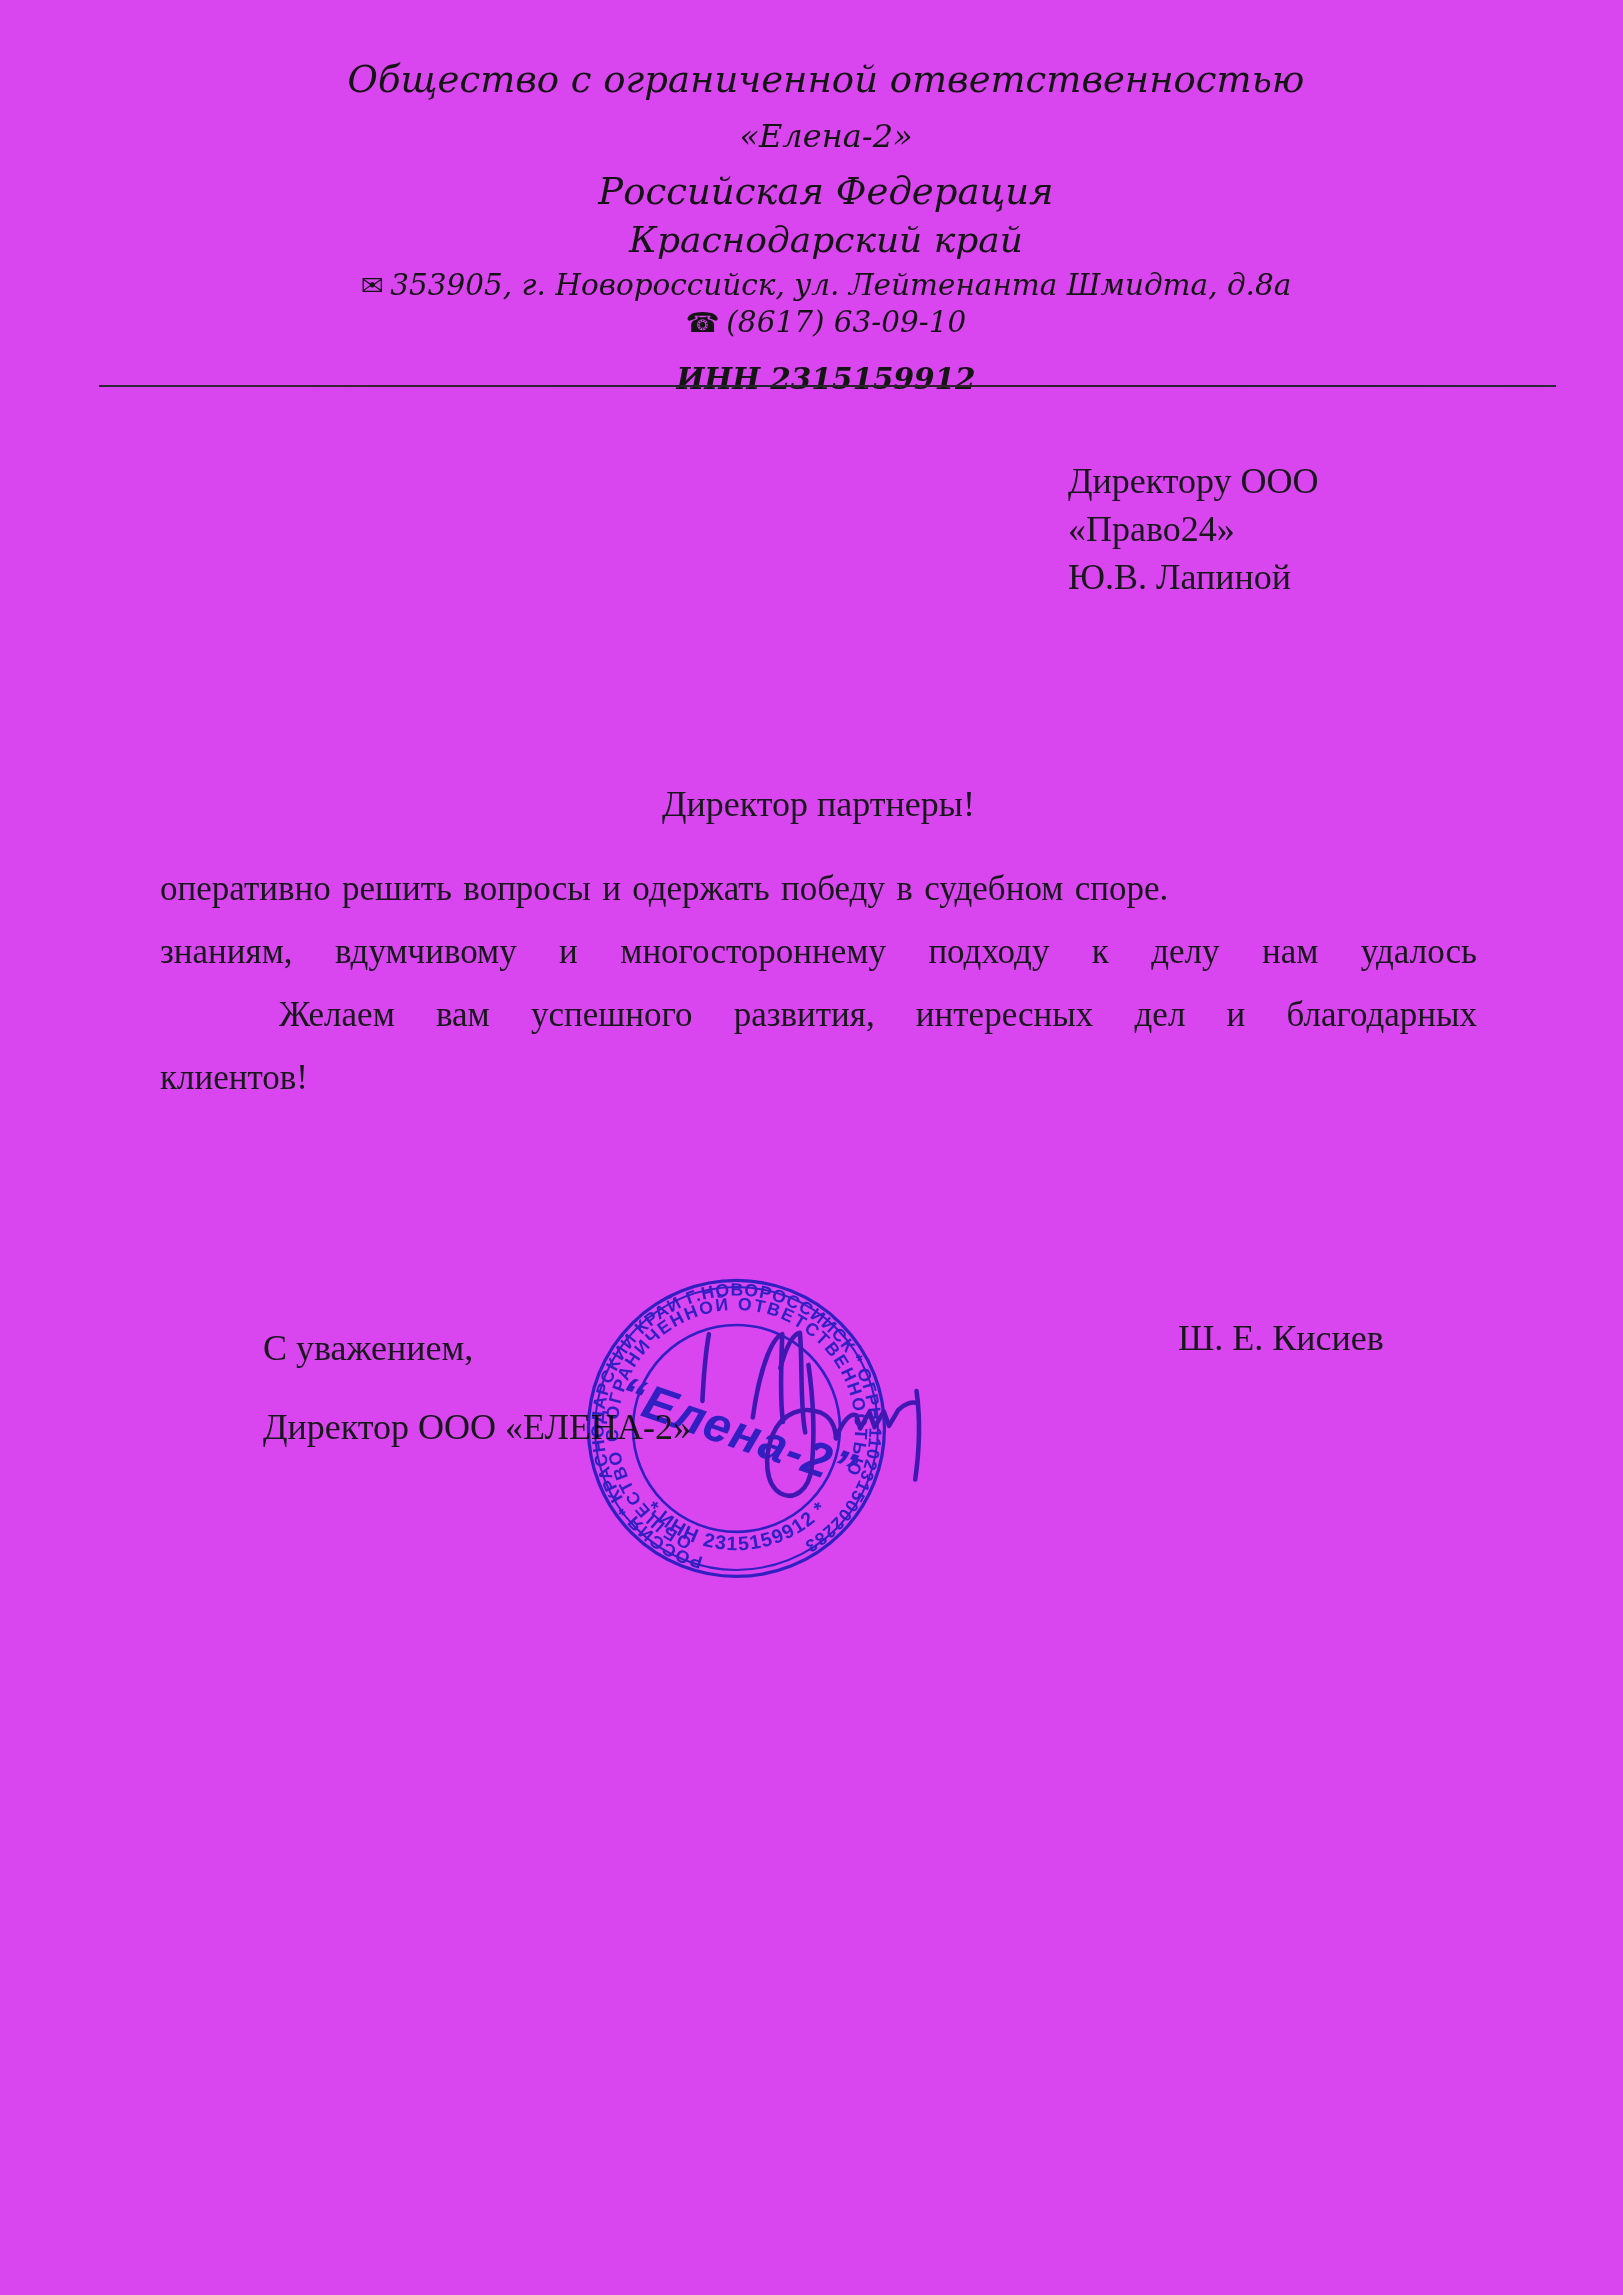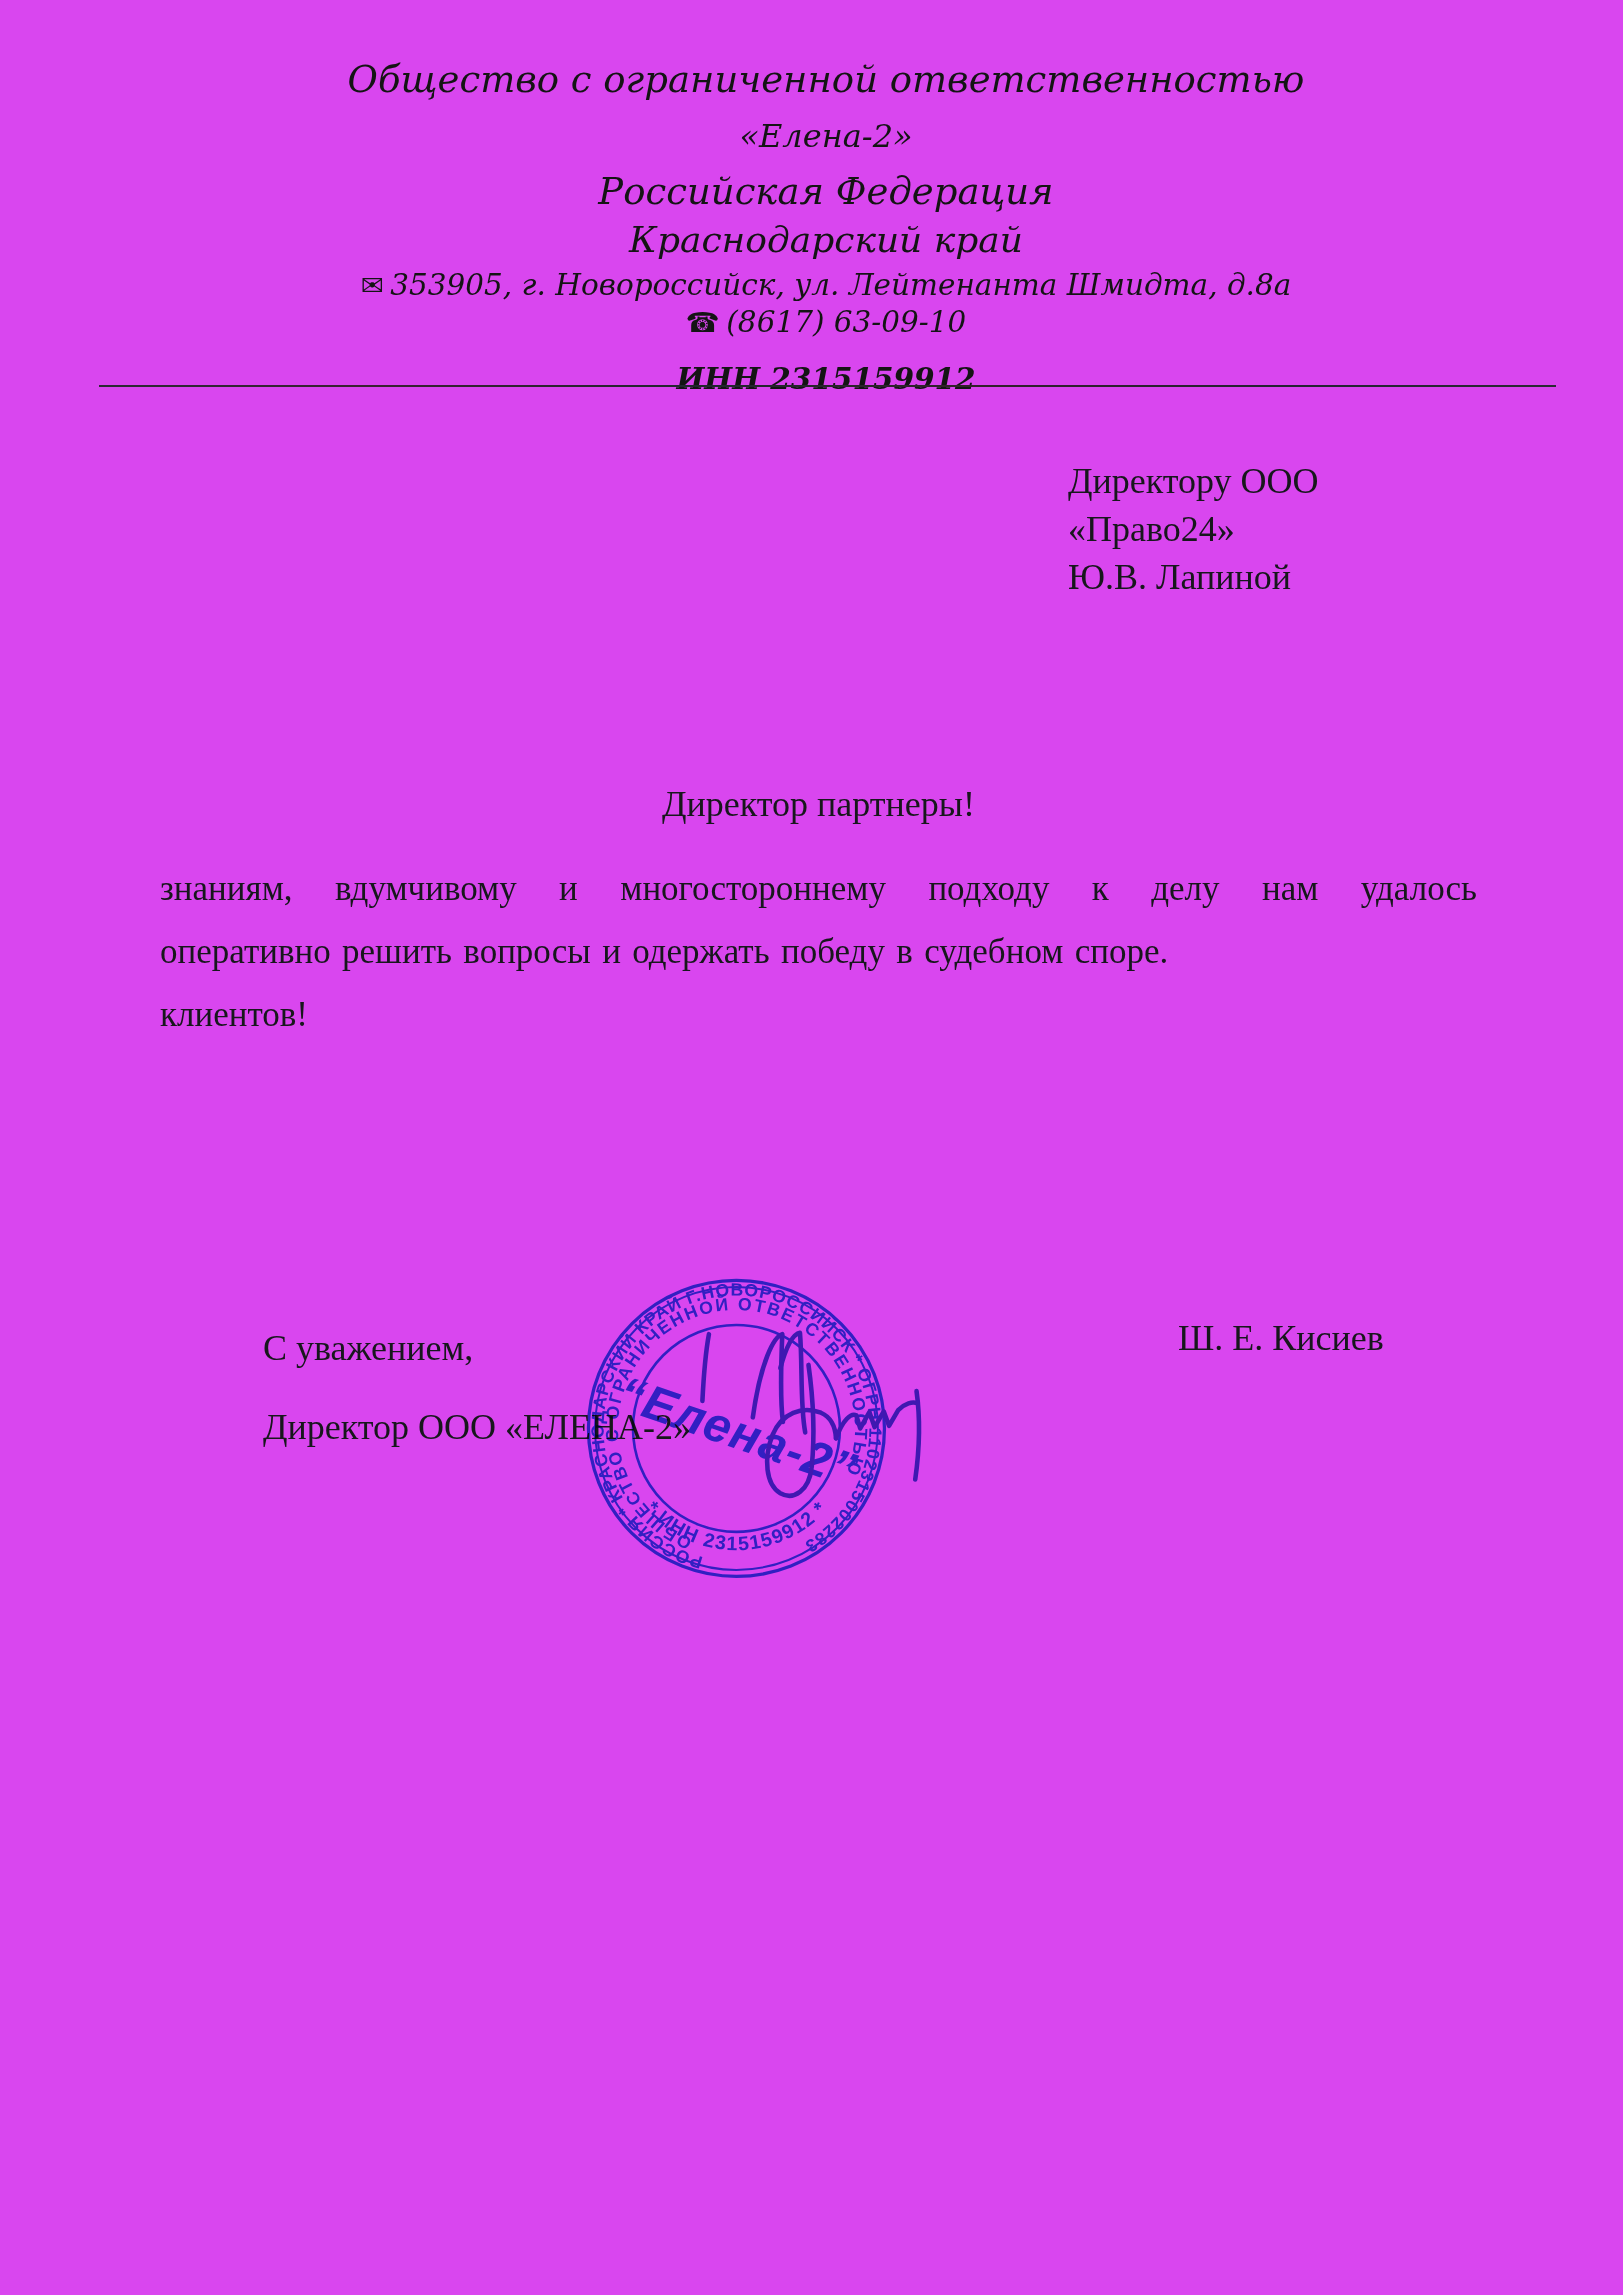--- a/index.html
+++ b/index.html
@@ -89,22 +89,23 @@
 
   <div class="recipient">
     <div>Директору ООО</div>
     <div>«Право24»</div>
     <div>Ю.В. Лапиной</div>
   </div>
 
   <div class="salutation">Директор партнеры!</div>
 
   <div class="body-text">
+    <div class="bline last">оперативно решить вопросы и одержать победу в судебном споре.</div>
     <div class="bline">знаниям, вдумчивому и многостороннему подходу к делу нам удалось</div>
-    <div class="bline last">оперативно решить вопросы и одержать победу в судебном споре.</div>
+    <div class="bline first">Желаем вам успешного развития, интересных дел и благодарных</div>
     <div class="bline last">клиентов!</div>
   </div>
 
   <div class="regards">С уважением,</div>
   <div class="position">Директор ООО «ЕЛЕНА-2»</div>
   <div class="signer">Ш. Е. Кисиев</div>
 
   <svg class="stamp" viewBox="0 0 580 620" xmlns="http://www.w3.org/2000/svg">
     <defs>
       <path id="outerTP" d="M 280 503 A 203 203 0 1 1 280 97 A 203 203 0 1 1 280 503" fill="none"></path>

